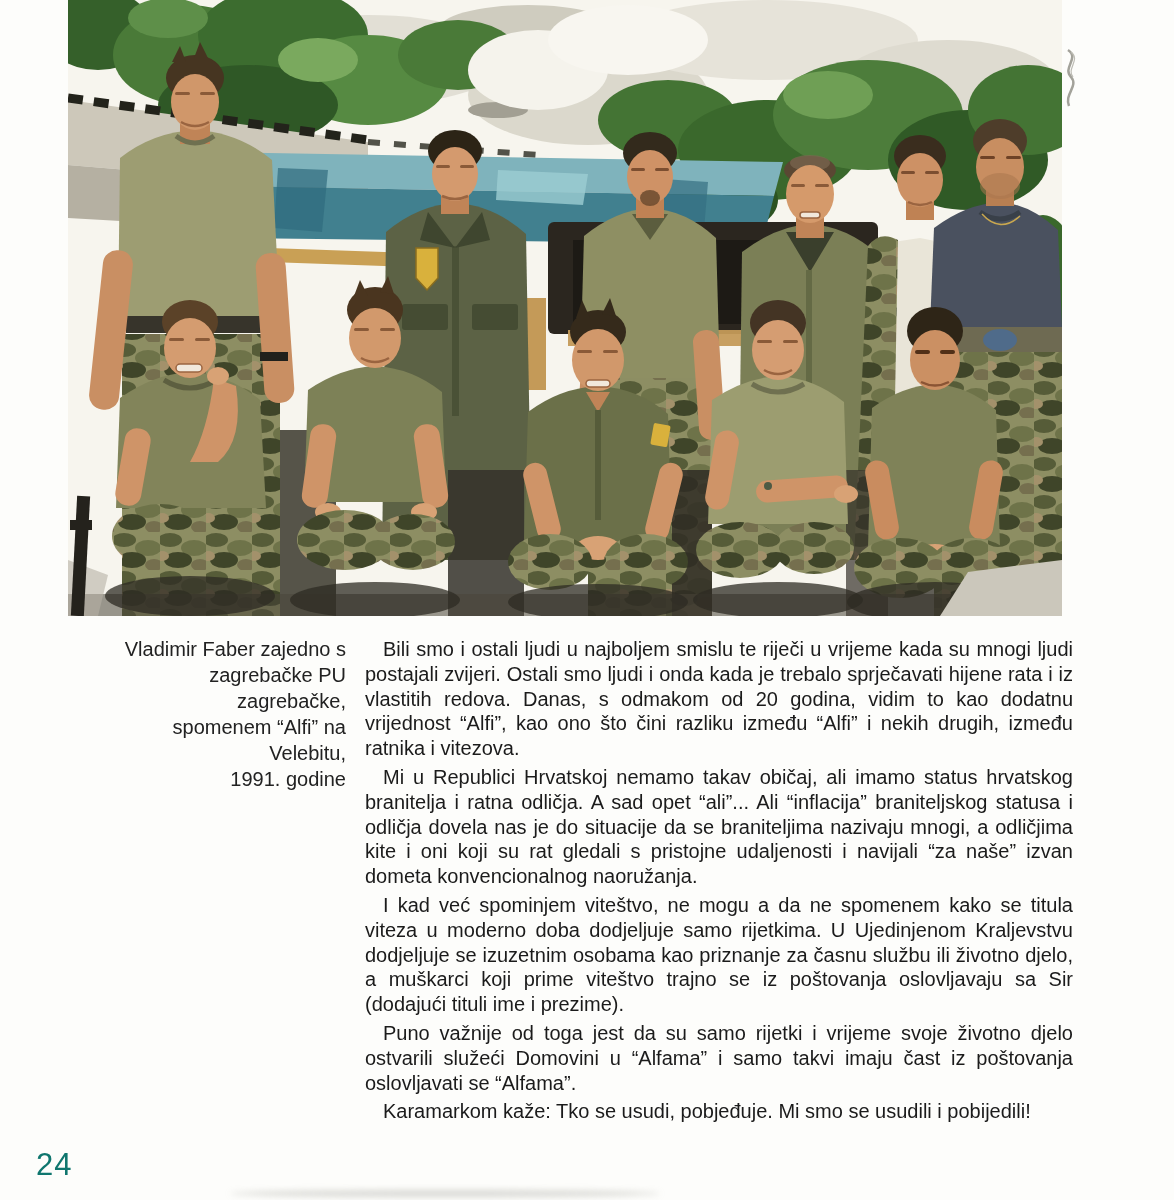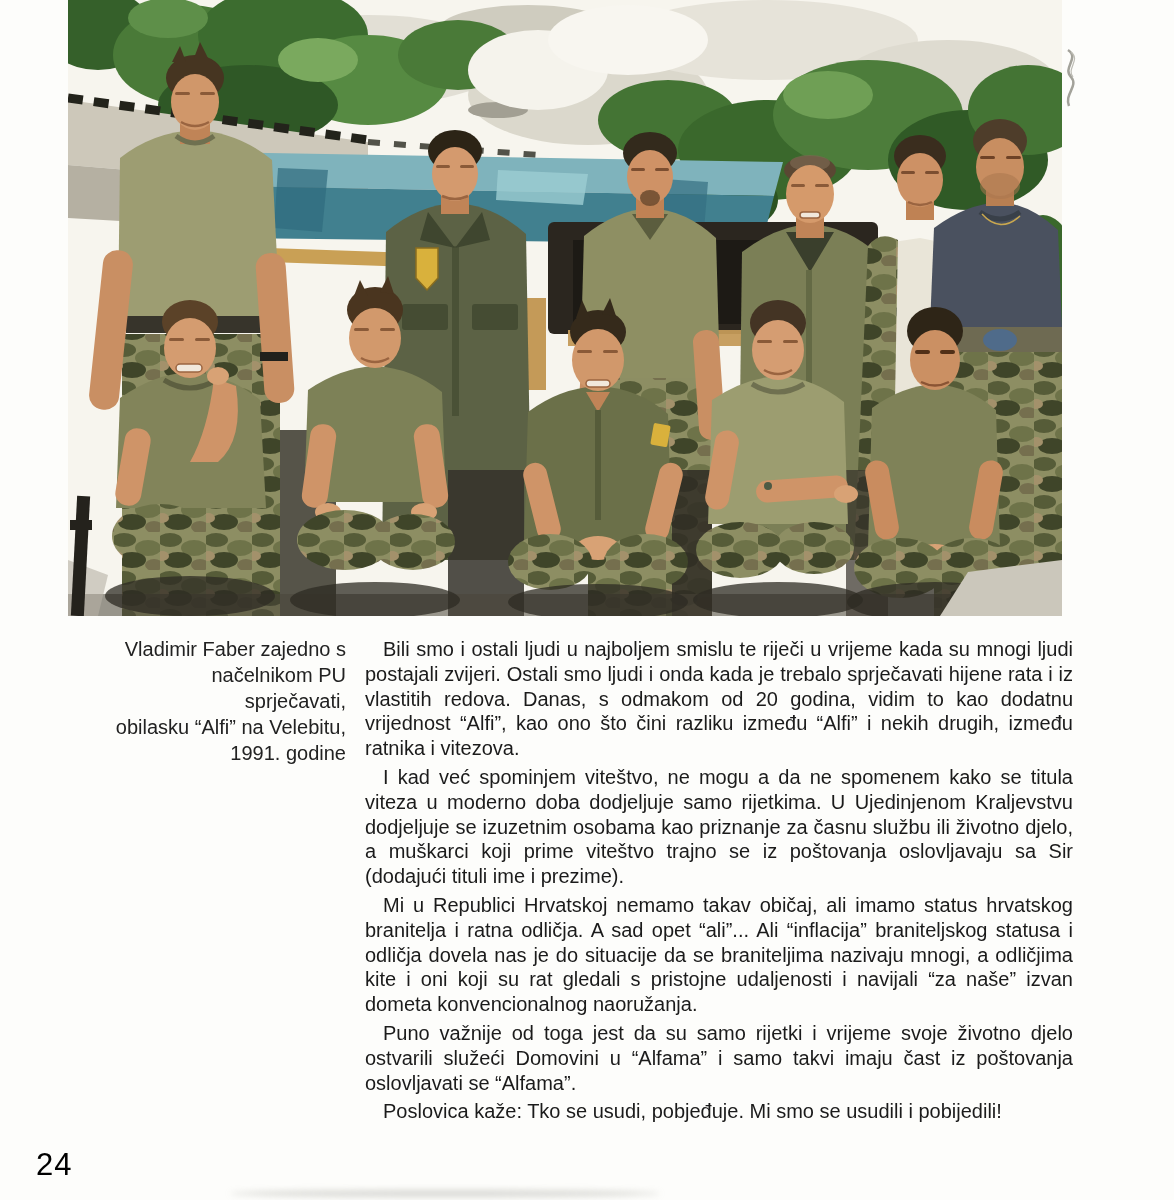--- a/index.html
+++ b/index.html
@@ -26,21 +26,21 @@
   .caption span{display:block;}
   .article{
     position:absolute;left:361px;top:633px;width:716px;
     font-size:20px;line-height:24.8px;
     text-align:justify;
     color:#1b1b1b;
   }
   .article p{margin:4px;text-indent:18px;}
   .pagenum{
     position:absolute;left:36px;top:1147px;
-    font-size:31px;color:#000000;letter-spacing:1px;
+    font-size:31px;color:#0f766e;letter-spacing:1px;
   }
   .bottom-smudge{
     position:absolute;left:230px;top:1190px;width:430px;height:7px;
     background:rgba(150,148,140,.35);
     border-radius:50%;
     filter:blur(3px);
   }
 </style>
 </head>
 <body>
@@ -308,30 +308,30 @@
     </svg>
   </div>
 
   <svg class="scan-hair" width="30" height="70" viewBox="0 0 30 70">
     <path d="M12,4 C24,12 6,22 15,31 C23,40 8,48 13,60" stroke="#a3a29a" stroke-width="2.5" fill="none"></path>
     <path d="M15,6 C25,14 10,23 17,31" stroke="#bdbcb4" stroke-width="1.2" fill="none"></path>
   </svg>
 
   <div class="caption">
     <span>Vladimir Faber zajedno s</span>
-    <span>načelnikom PU sprječavati,</span>
-    <span>obilasku “Alfi” na Velebitu,</span>
+    <span>zagrebačke PU zagrebačke,</span>
+    <span>spomenem “Alfi” na Velebitu,</span>
     <span>1991. godine</span>
   </div>
 
   <div class="article">
     <p>Bili smo i ostali ljudi u najboljem smislu te riječi u vrijeme kada su mnogi ljudi postajali zvijeri. Ostali smo ljudi i onda kada je trebalo sprječavati hijene rata i iz vlastitih redova. Danas, s odmakom od 20 godina, vidim to kao dodatnu vrijednost “Alfi”, kao ono što čini razliku između “Alfi” i nekih drugih, između ratnika i vitezova.</p>
+    <p>Mi u Republici Hrvatskoj nemamo takav običaj, ali imamo status hrvatskog branitelja i ratna odličja. A sad opet “ali”... Ali “inflacija” braniteljskog statusa i odličja dovela nas je do situacije da se braniteljima nazivaju mnogi, a odličjima kite i oni koji su rat gledali s pristojne udaljenosti i navijali “za naše” izvan dometa konvencionalnog naoružanja.</p>
     <p>I kad već spominjem viteštvo, ne mogu a da ne spomenem kako se titula viteza u moderno doba dodjeljuje samo rijetkima. U Ujedinjenom Kraljevstvu dodjeljuje se izuzetnim osobama kao priznanje za časnu službu ili životno djelo, a muškarci koji prime viteštvo trajno se iz poštovanja oslovljavaju sa Sir (dodajući tituli ime i prezime).</p>
-    <p>Mi u Republici Hrvatskoj nemamo takav običaj, ali imamo status hrvatskog branitelja i ratna odličja. A sad opet “ali”... Ali “inflacija” braniteljskog statusa i odličja dovela nas je do situacije da se braniteljima nazivaju mnogi, a odličjima kite i oni koji su rat gledali s pristojne udaljenosti i navijali “za naše” izvan dometa konvencionalnog naoružanja.</p>
     <p>Puno važnije od toga jest da su samo rijetki i vrijeme svoje životno djelo ostvarili služeći Domovini u “Alfama” i samo takvi imaju čast iz poštovanja oslovljavati se “Alfama”.</p>
-    <p>Poslovica kaže: Tko se usudi, pobjeđuje. Mi smo se usudili i pobijedili!</p>
+    <p>Karamarkom kaže: Tko se usudi, pobjeđuje. Mi smo se usudili i pobijedili!</p>
   </div>
 
   <div class="pagenum">24</div>
 
   <div class="bottom-smudge"></div>
 
 </div>
 
 </body></html>

